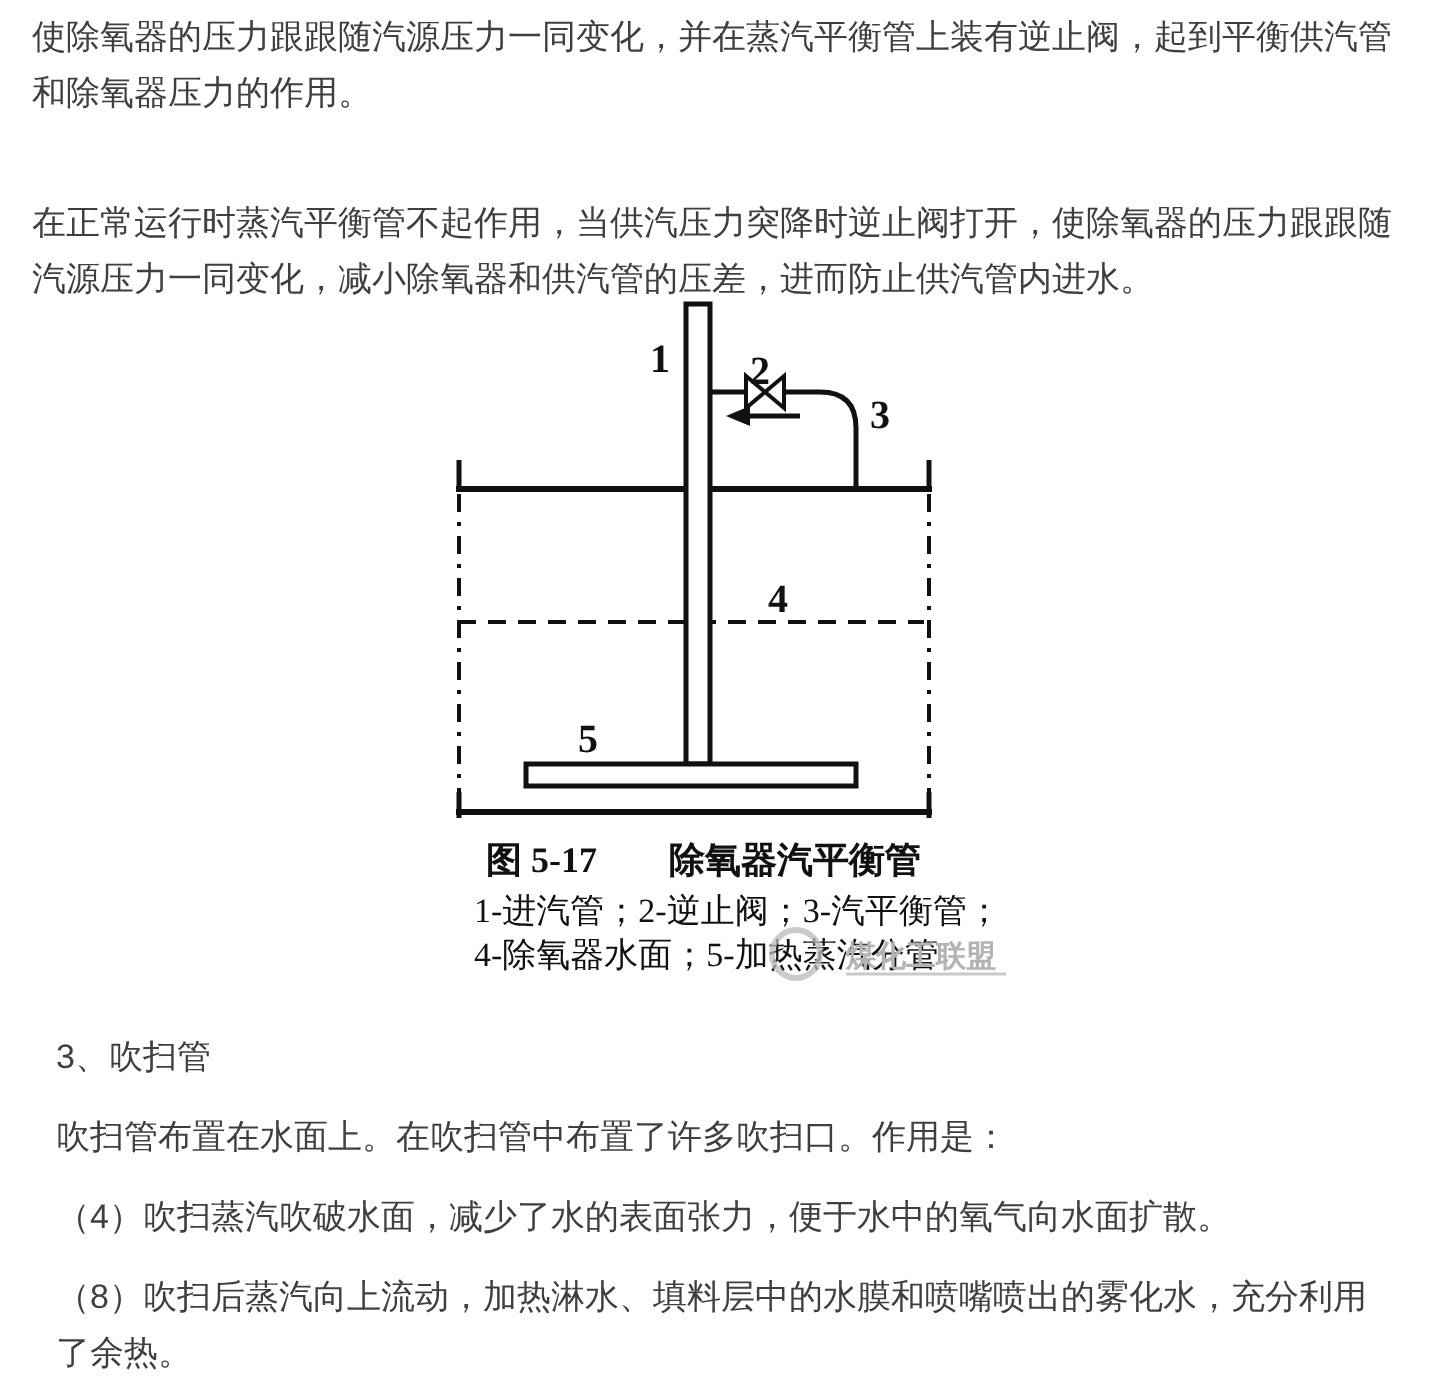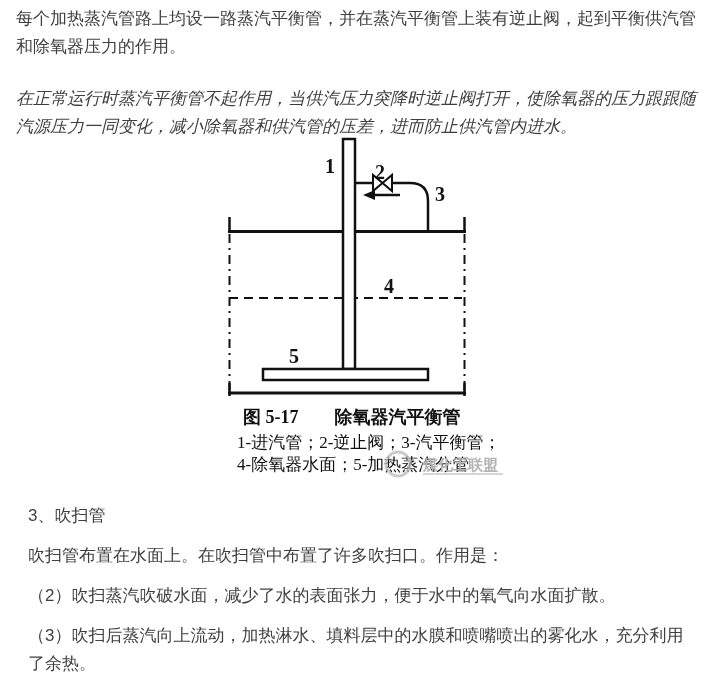--- a/index.html
+++ b/index.html
@@ -6,35 +6,35 @@
   body{
     width:718px;height:693px;
     box-sizing:border-box;
     padding:5px 8px 0 16px;
     font-family:"Liberation Sans","DejaVu Sans",sans-serif;
     font-size:17px;line-height:28px;
     color:#3f3f3f;
     overflow:hidden;
   }
   p{margin:0;}
-  .para2{margin-top:24px;font-style:italic;}
+  .para2{margin-top:37px;}
   .figure{
     position:relative;
     height:349px;
     margin:0;
   }
   .figure svg{position:absolute;left:169px;top:-4px;}
   .section p{margin:12px;}
 </style>
 </head>
 <body>
 
 <div>
 
-  <p class="para1">每个加热蒸汽管路上均设一路蒸汽平衡管，并在蒸汽平衡管上装有逆止阀，起到平衡供汽管和除氧器压力的作用。</p>
+  <p class="para1">使除氧器的压力跟跟随汽源压力一同变化，并在蒸汽平衡管上装有逆止阀，起到平衡供汽管和除氧器压力的作用。</p>
 
   <p class="para2">在正常运行时蒸汽平衡管不起作用，当供汽压力突降时逆止阀打开，使除氧器的压力跟跟随汽源压力一同变化，减小除氧器和供汽管的压差，进而防止供汽管内进水。</p>
 
   <div class="figure">
     <svg width="360" height="349" viewBox="0 0 360 349">
 
       <line x1="43" y1="94.5" x2="281" y2="94.5" stroke="#111" stroke-width="3"></line>
       <line x1="44.5" y1="80" x2="44.5" y2="95" stroke="#111" stroke-width="2.5"></line>
       <line x1="279.5" y1="80" x2="279.5" y2="95" stroke="#111" stroke-width="2.5"></line>
 
@@ -73,17 +73,17 @@
 
       <circle cx="213" cy="327" r="12" fill="none" stroke="#b9b9b9" stroke-width="3" opacity="0.75"></circle>
       <text x="238" y="333" font-size="15" font-weight="bold" font-family="Liberation Sans, DejaVu Sans, sans-serif" fill="#b3b3b3">煤化工联盟</text>
       <line x1="238" y1="337" x2="318" y2="337" stroke="#c9c9c9" stroke-width="1.5"></line>
     </svg>
   </div>
 
   <div class="section">
     <p>3、吹扫管</p>
     <p>吹扫管布置在水面上。在吹扫管中布置了许多吹扫口。作用是：</p>
-    <p>（2）吹扫蒸汽吹破水面，减少了水的表面张力，便于水中的氧气向水面扩散。</p>
-    <p>（3）吹扫后蒸汽向上流动，加热淋水、填料层中的水膜和喷嘴喷出的雾化水，充分利用了余热。</p>
+    <p>（4）吹扫蒸汽吹破水面，减少了水的表面张力，便于水中的氧气向水面扩散。</p>
+    <p>（8）吹扫后蒸汽向上流动，加热淋水、填料层中的水膜和喷嘴喷出的雾化水，充分利用了余热。</p>
   </div>
 
 </div>
 
 </body></html>

